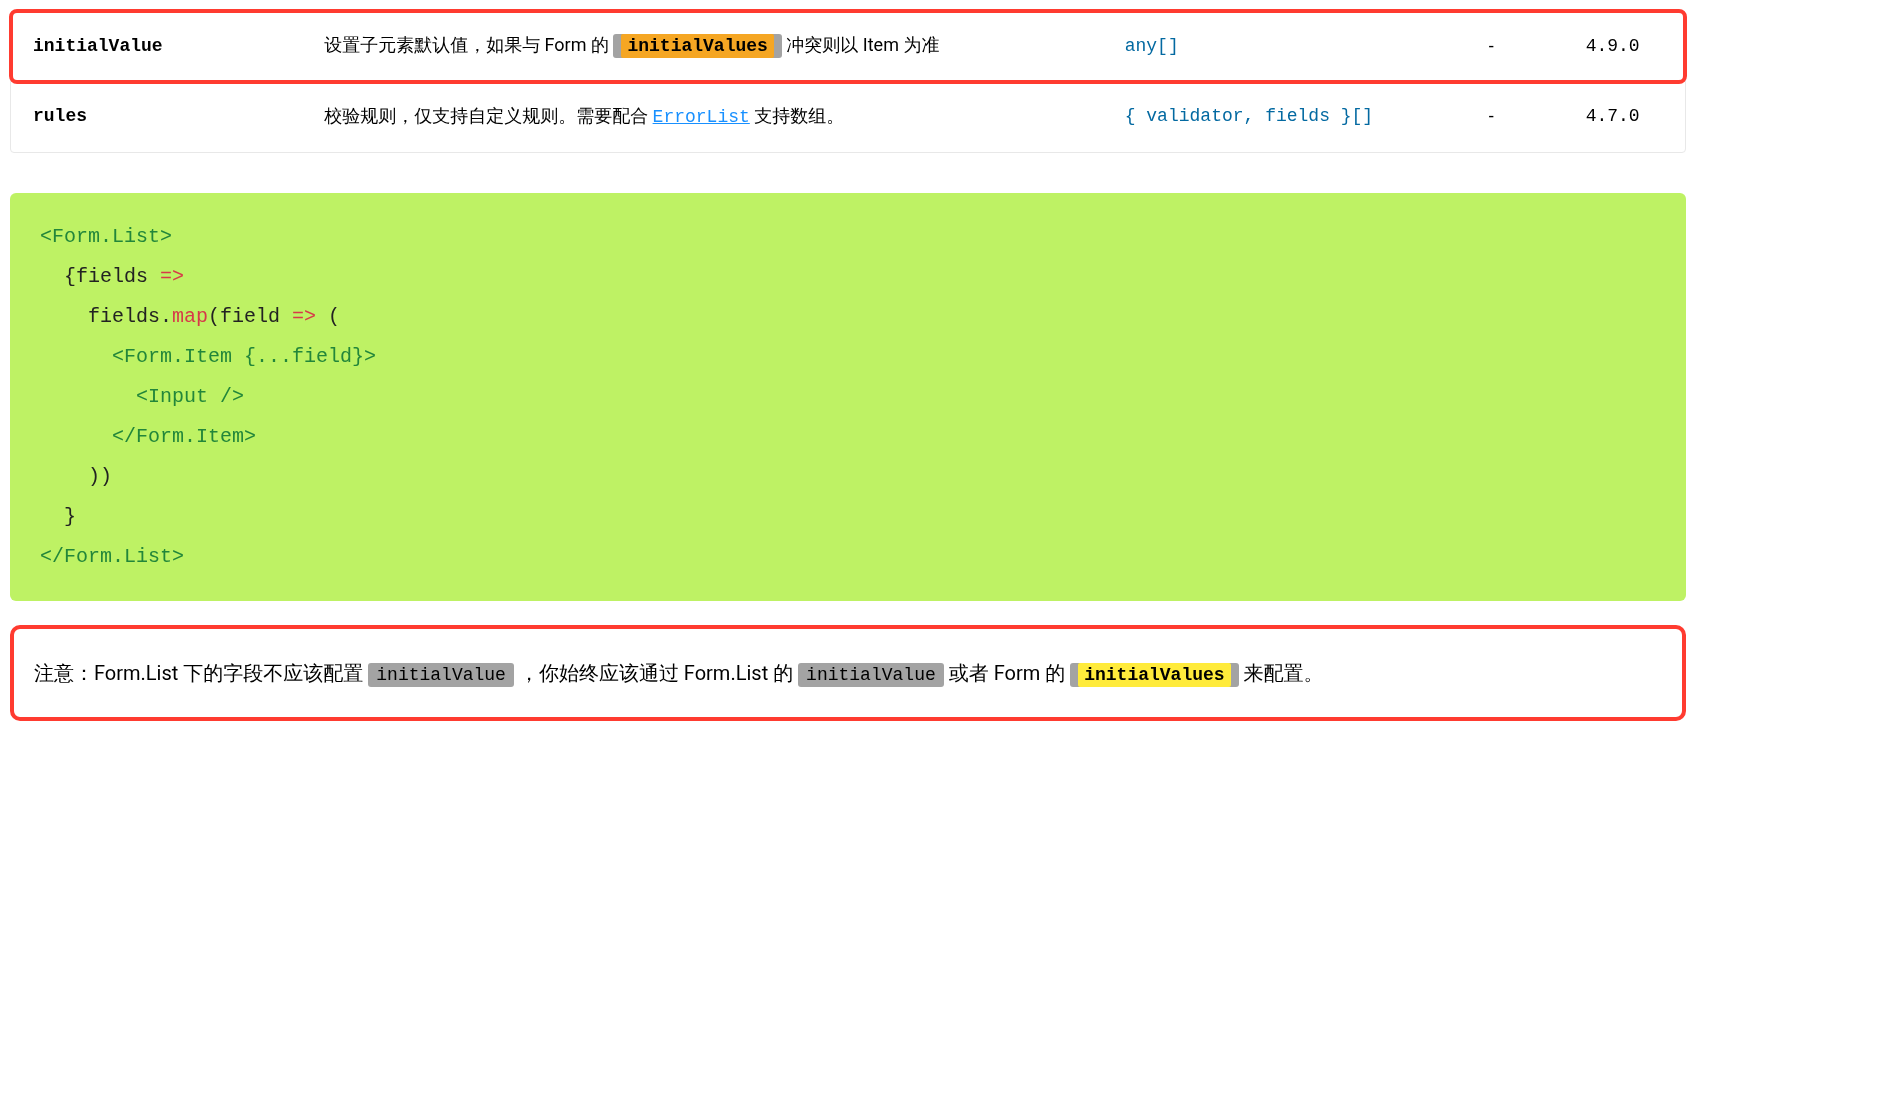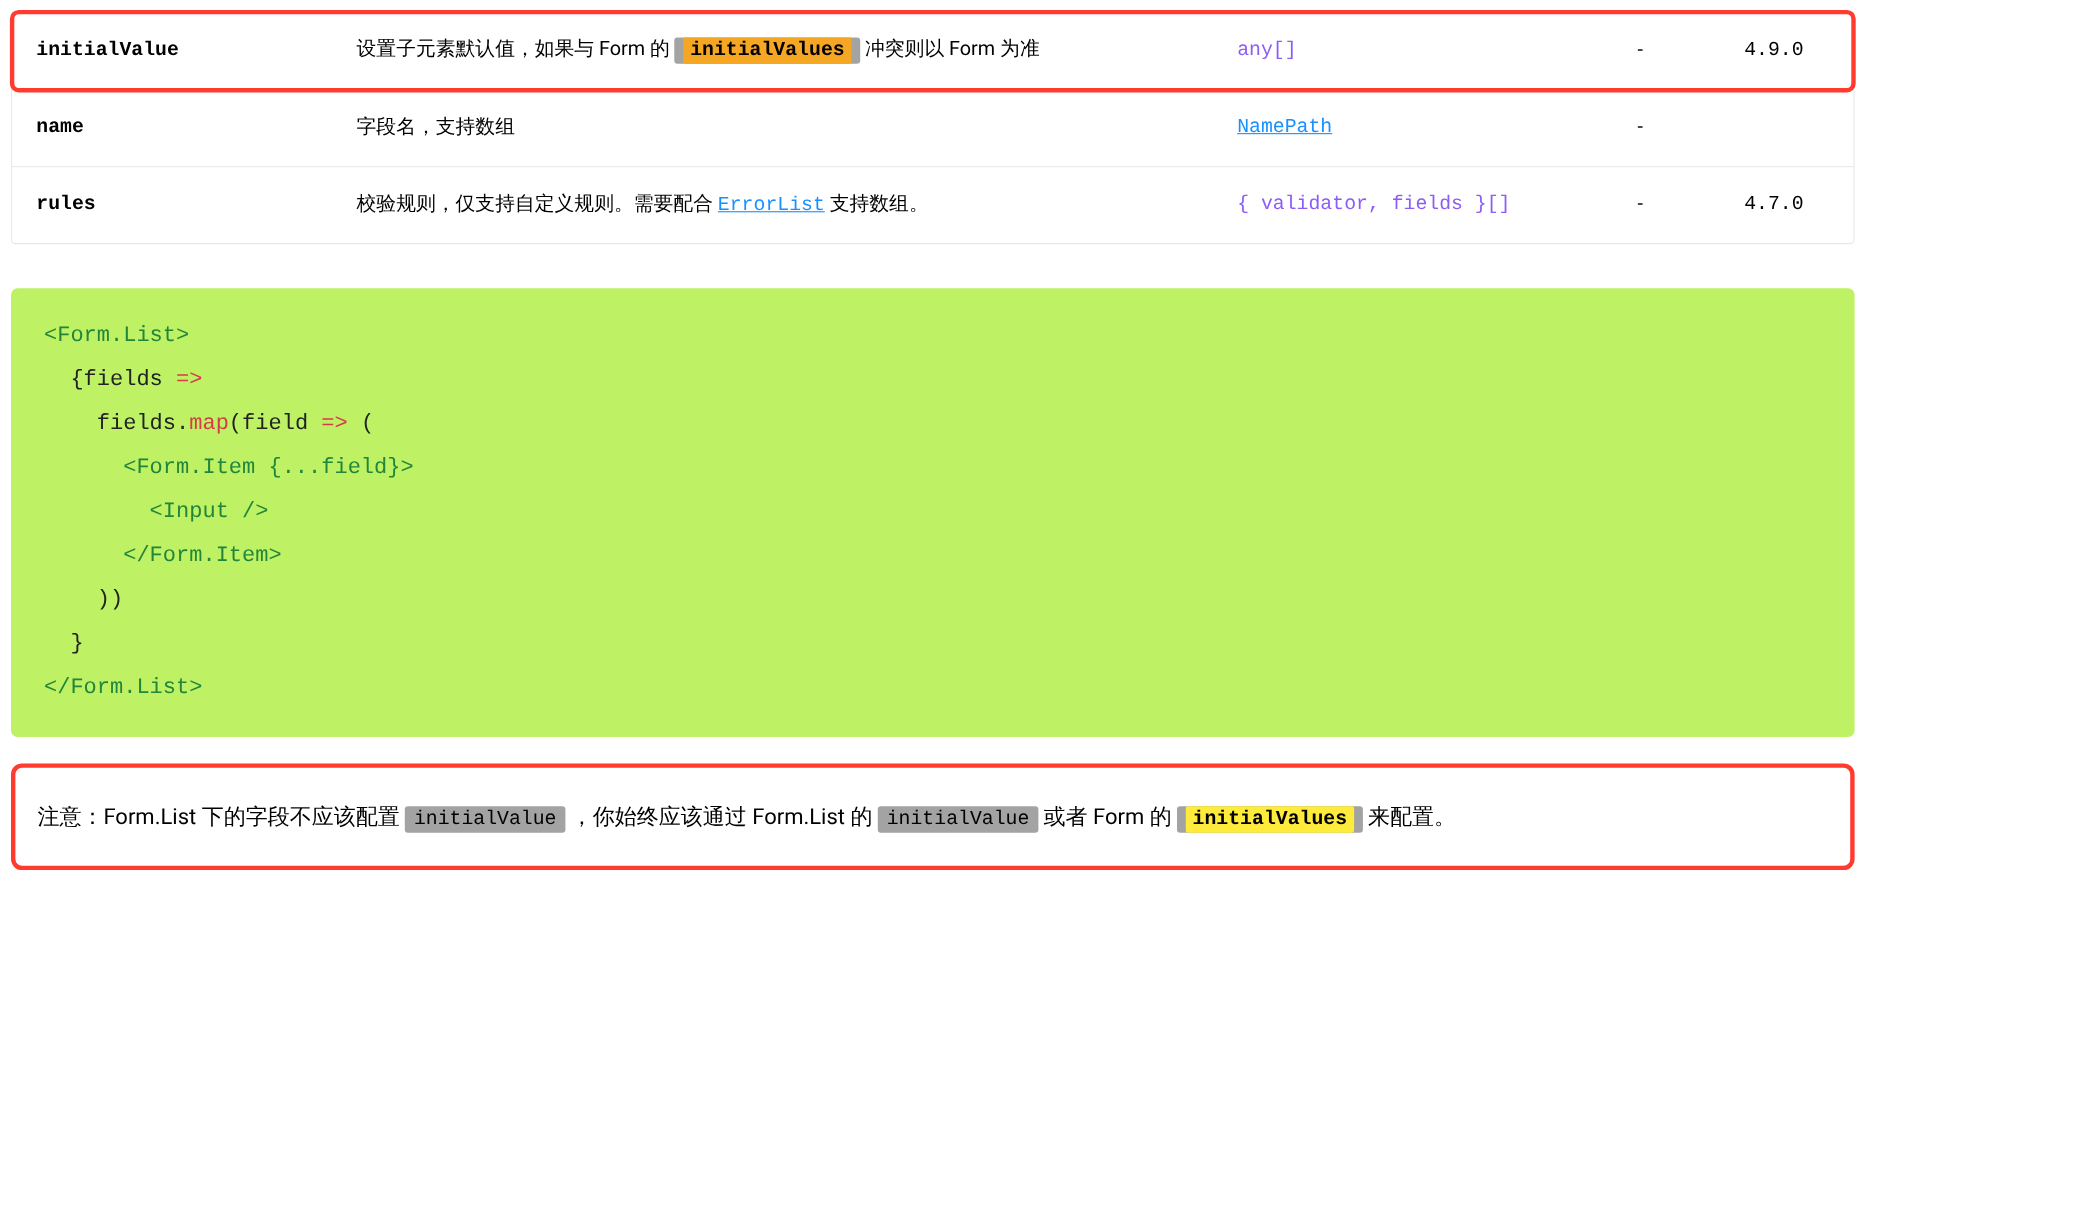--- a/index.html
+++ b/index.html
@@ -66,21 +66,21 @@
       font-weight: 700;
       color: #000;
     }
     .code-hl-yellow {
       background: #ffeb3b;
       padding: 2px 6px;
       border-radius: 2px;
       font-weight: 700;
       color: #000;
     }
-    .type-any { color: #8b5cf6; }
+    .type-any { color: #0369a1; }
     .link { color: #1890ff; }
     .code-block {
       background: #bef264;
       border-radius: 6px;
       padding: 24px 30px;
       margin-top: 40px;
       font-family: "SFMono-Regular", Consolas, "Liberation Mono", Menlo, monospace;
       font-size: 20px;
       line-height: 2.0;
       white-space: pre;
@@ -104,32 +104,25 @@
 
 <div class="container">
 
   <table class="api-table">
     <tbody>
       <tr class="highlighted">
         <td class="col-prop mono bold">initialValue</td>
         <td class="col-desc">
           <span>设置子元素默认值，如果与 Form 的 </span>
           <span class="code-inline"><span class="code-hl-orange mono">initialValues</span></span>
-          <span> 冲突则以 Form 为准</span>
+          <span> 冲突则以 Item 为准</span>
         </td>
         <td class="col-type mono type-any">any[]</td>
         <td class="col-default">-</td>
         <td class="col-version mono">4.9.0</td>
-      </tr>
-      <tr>
-        <td class="col-prop mono bold">name</td>
-        <td class="col-desc">字段名，支持数组</td>
-        <td class="col-type mono"><a class="link" href="#">NamePath</a></td>
-        <td class="col-default">-</td>
-        <td class="col-version mono"></td>
       </tr>
       <tr>
         <td class="col-prop mono bold">rules</td>
         <td class="col-desc">
           <span>校验规则，仅支持自定义规则。需要配合 </span>
           <a class="link mono" href="#">ErrorList</a>
           <span> 支持数组。</span>
         </td>
         <td class="col-type mono type-any">{ validator, fields }[]</td>
         <td class="col-default">-</td>

